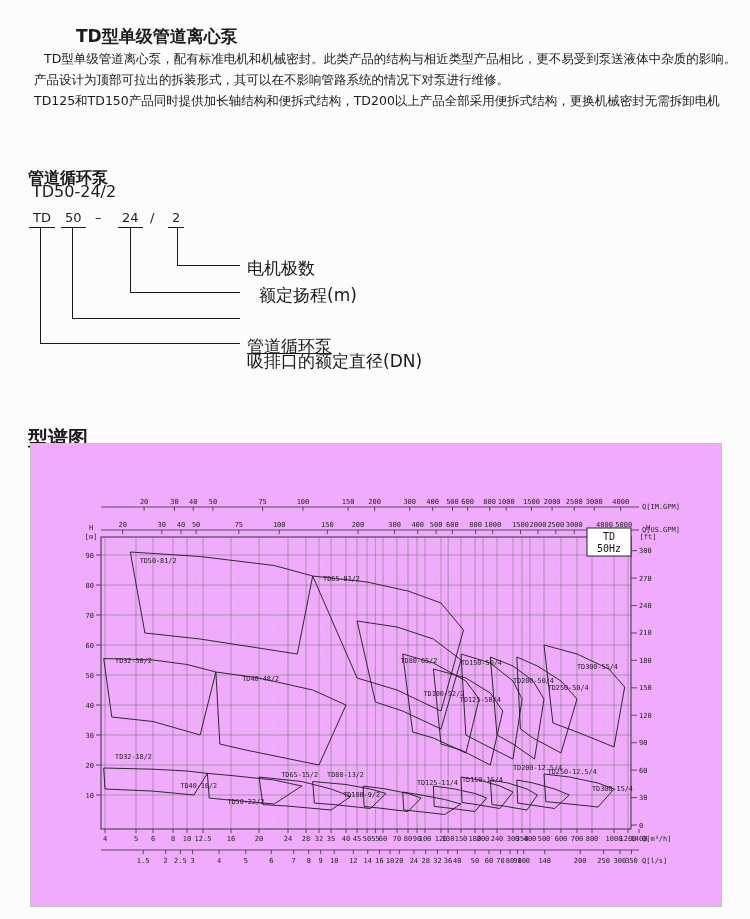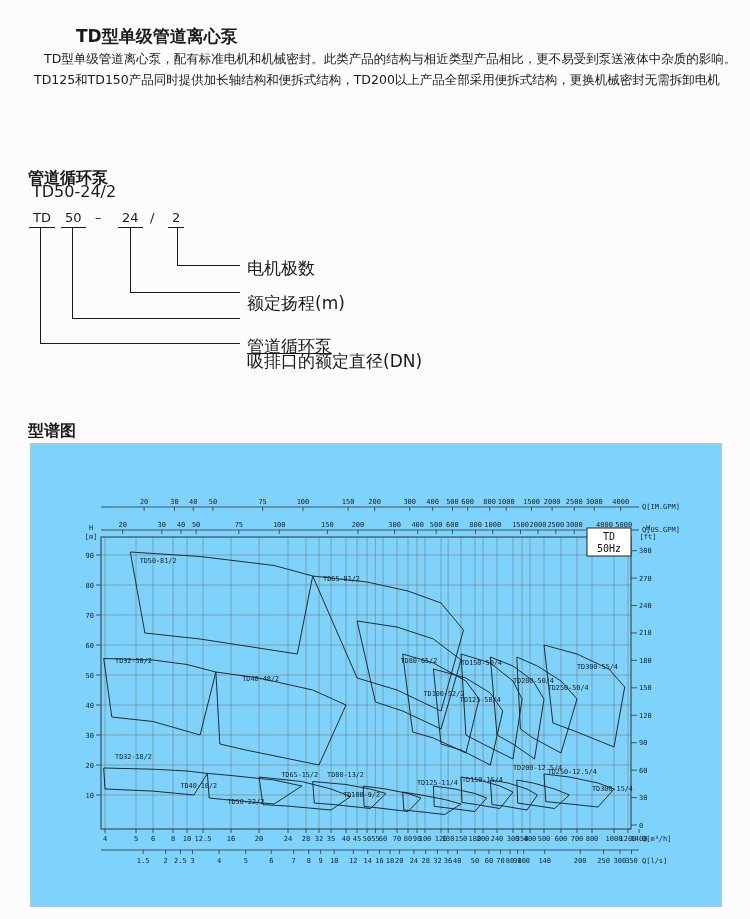--- a/index.html
+++ b/index.html
@@ -16,36 +16,37 @@
   #intro .indent{padding-left:10px;}
   #model-heading{left:28px;top:155px;font-size:16px;font-weight:bold;}
   #model-example{left:32px;top:182px;font-size:16px;}
   
   #model-diagram{left:0;top:0;width:750px;height:370px;}
   .tok{position:absolute;top:210px;font-size:13px;}
   .tok.u{border-bottom:1px solid #1a1a1a;padding:0 4px 2px 4px;}
   .vline{position:absolute;width:0;border-left:1px solid #1a1a1a;top:228px;}
   .hline{position:absolute;height:0;border-top:1px solid #1a1a1a;}
   .mlabel{position:absolute;font-size:17px;left:247px;}
-  #chart-heading{left:28px;top:408px;font-size:16px;font-weight:bold;}
+  #chart-heading{left:28px;top:408px;font-size:20px;font-weight:bold;}
   
-  #chart-box{left:30px;top:443px;width:690px;height:462px;background:#7dd3fc;
+  #chart-box{left:30px;top:443px;width:690px;height:462px;background:#f0abfc;
     border:1px solid #c4c4c4;}
   #spectrum-svg{position:absolute;left:0;top:0;width:690px;height:462px;}
   .axnum{font-family:"DejaVu Sans Mono","Liberation Mono",monospace;}
 </style>
 </head>
 <body>
 
 <div>
 
   <h1 class="abs" id="page-title">TD型单级管道离心泵</h1>
 
   <div class="abs" id="intro">
     <div class="ln indent">TD型单级管道离心泵，配有标准电机和机械密封。此类产品的结构与相近类型产品相比，更不易受到泵送液体中杂质的影响。</div>
+    <div class="ln">产品设计为顶部可拉出的拆装形式，其可以在不影响管路系统的情况下对泵进行维修。</div>
     <div class="ln">TD125和TD150产品同时提供加长轴结构和便拆式结构，TD200以上产品全部采用便拆式结构，更换机械密封无需拆卸电机</div>
   </div>
 
   <h2 class="abs" id="model-heading">管道循环泵</h2>
   <div class="abs" id="model-example">TD50-24/2</div>
 
   <div class="abs" id="model-diagram">
     <span class="tok u" style="left:29px;">TD</span>
     <span class="tok u" style="left:61px;">50</span>
     <span class="tok" style="left:95px;">–</span>
@@ -57,21 +58,21 @@
     <div class="vline" style="left:130px;height:64px;"></div>
     <div class="vline" style="left:72px;height:90px;"></div>
     <div class="vline" style="left:40px;height:115px;"></div>
 
     <div class="hline" style="left:177px;top:265px;width:63px;"></div>
     <div class="hline" style="left:130px;top:292px;width:110px;"></div>
     <div class="hline" style="left:72px;top:318px;width:168px;"></div>
     <div class="hline" style="left:40px;top:343px;width:200px;"></div>
 
     <div class="mlabel" style="top:257px;">电机极数</div>
-    <div class="mlabel" style="top:292px;">额定扬程(m)</div>
+    <div class="mlabel" style="top:284px;margin-left:12px;">额定扬程(m)</div>
     <div class="mlabel" style="top:306px;margin-top:44px;">吸排口的额定直径(DN)</div>
     <div class="mlabel" style="top:335px;text-decoration:underline;">管道循环泵</div>
   </div>
 
   <h2 class="abs" id="chart-heading">型谱图</h2>
 
   <div class="abs" id="chart-box">
     <svg id="spectrum-svg" viewBox="30 443 690 462" aria-hidden="true">
         <line x1="100" y1="824" x2="630" y2="824" stroke="#c3c3c3" stroke-width="0.5" stroke-dasharray="1,2"></line>
         <line x1="100" y1="796.5676664228237" x2="630" y2="796.5676664228237" stroke="#c3c3c3" stroke-width="0.5" stroke-dasharray="1,2"></line>

